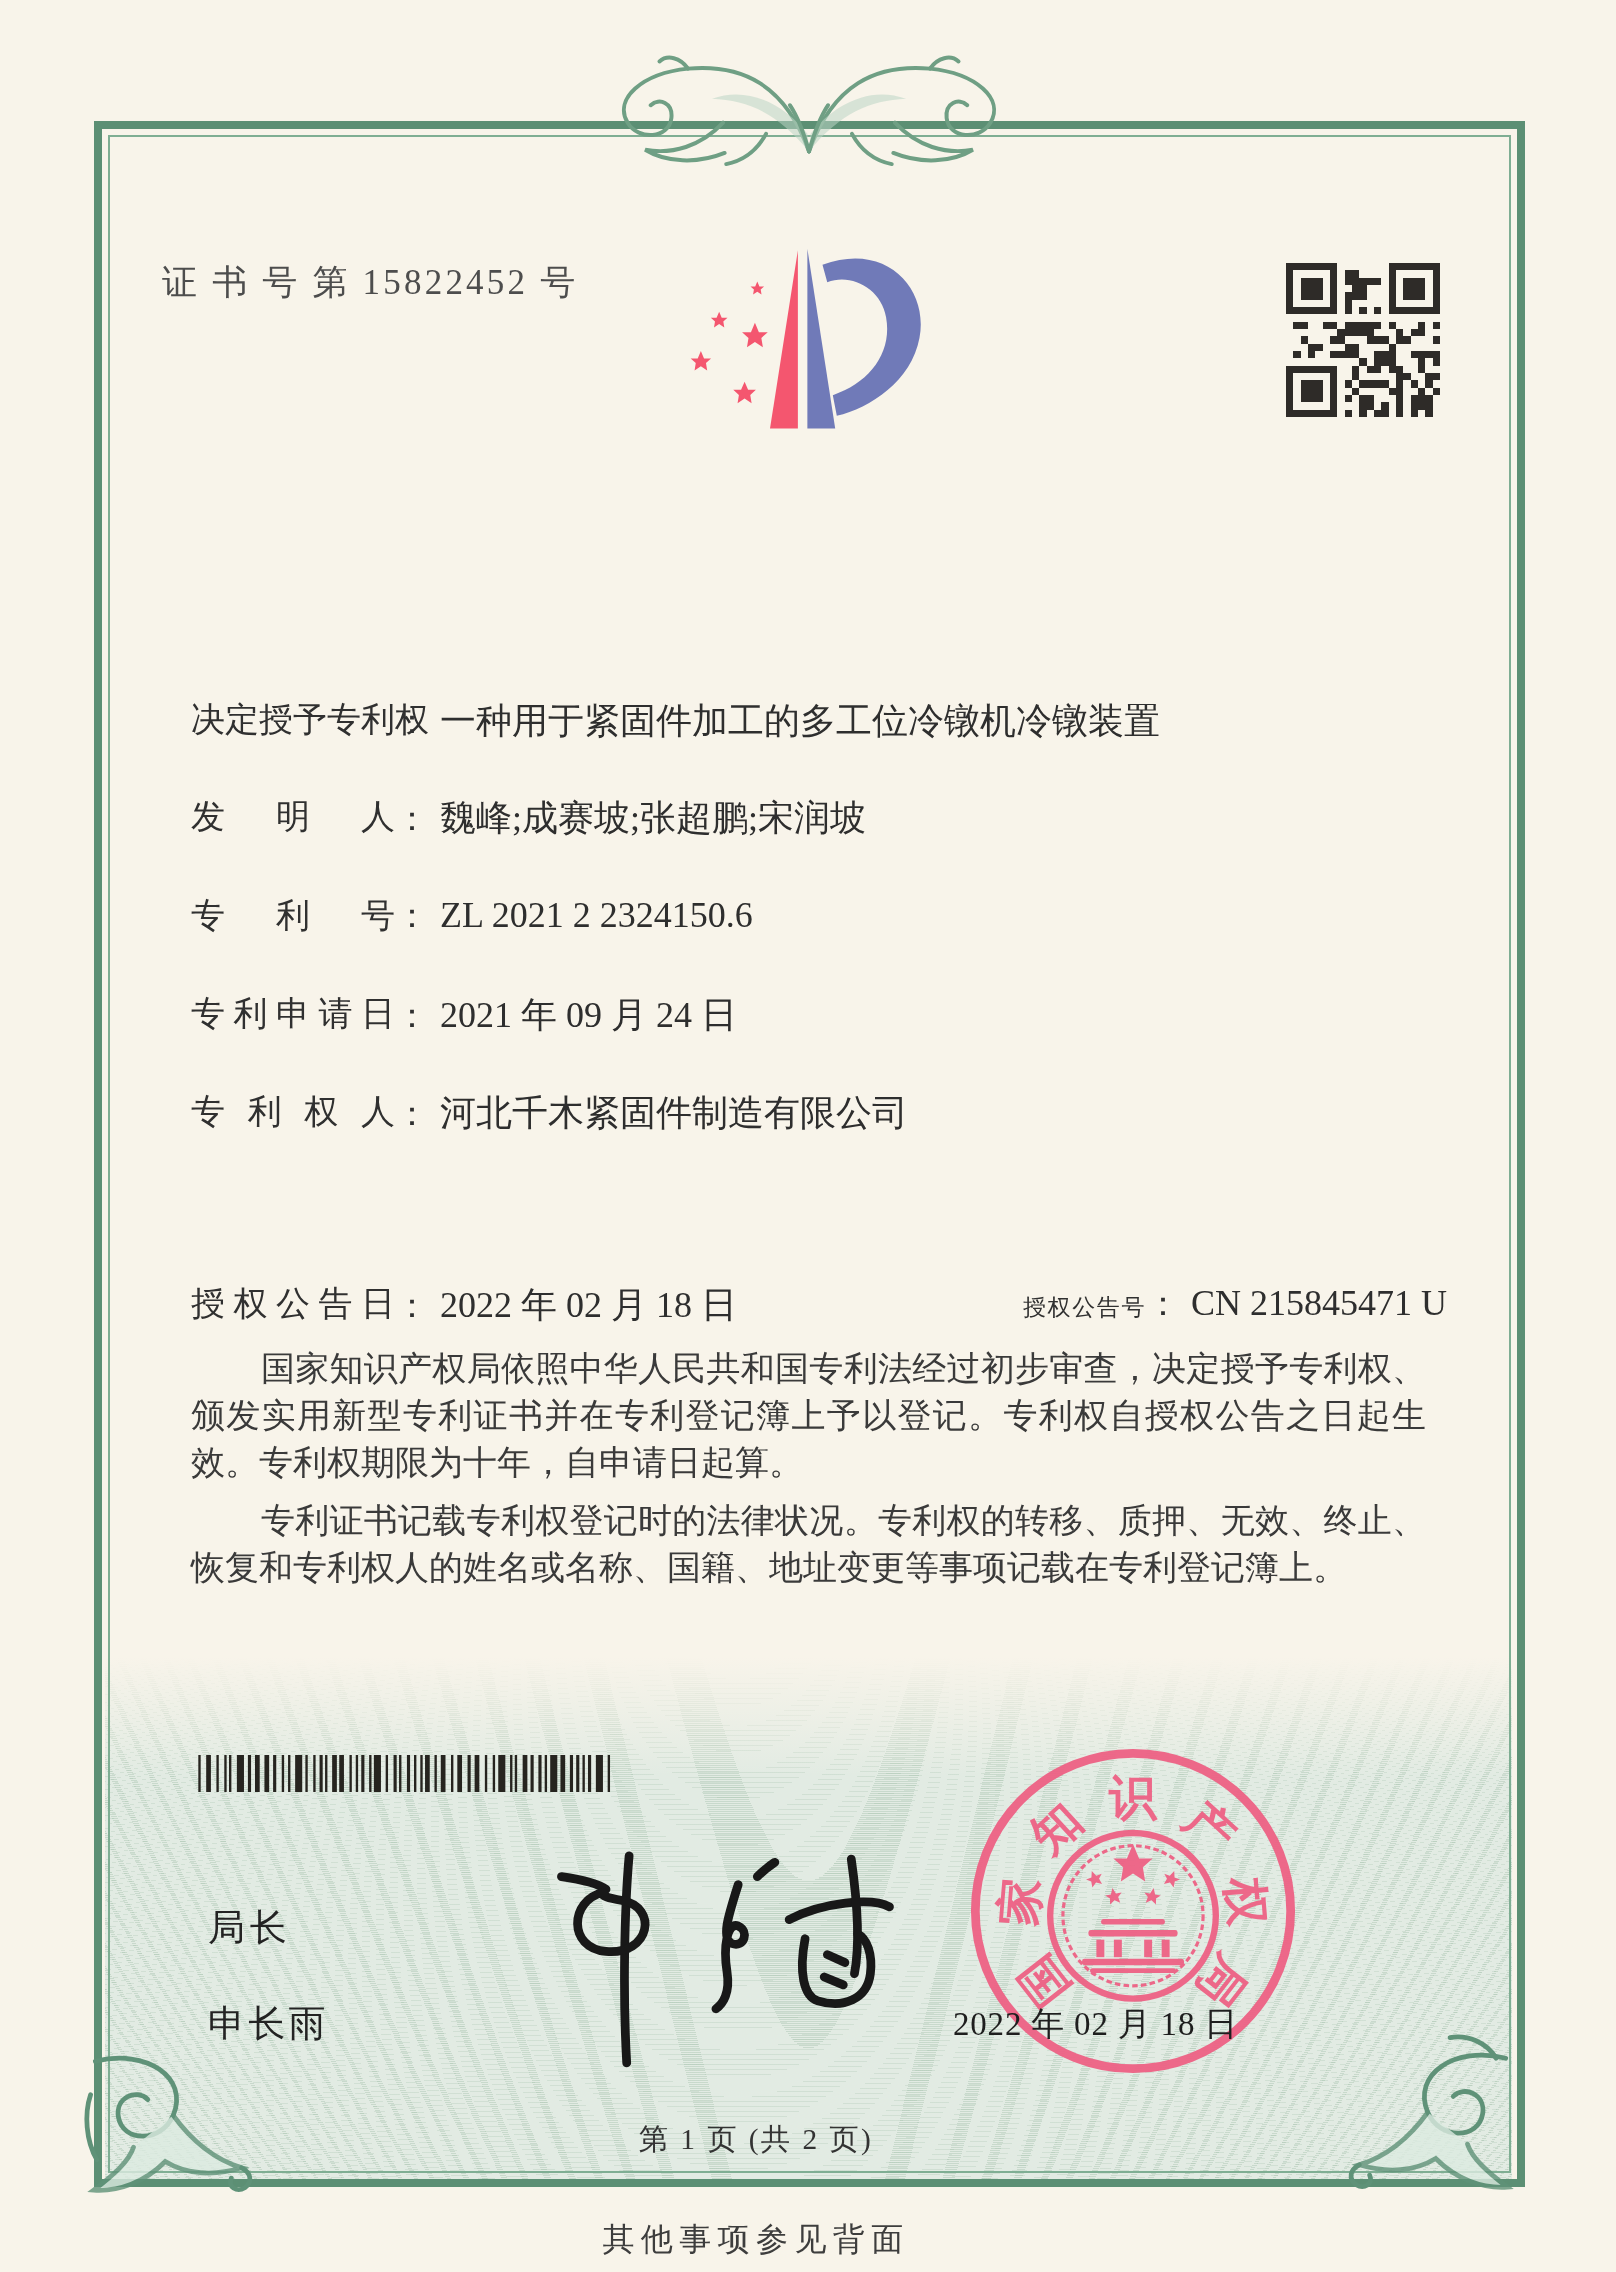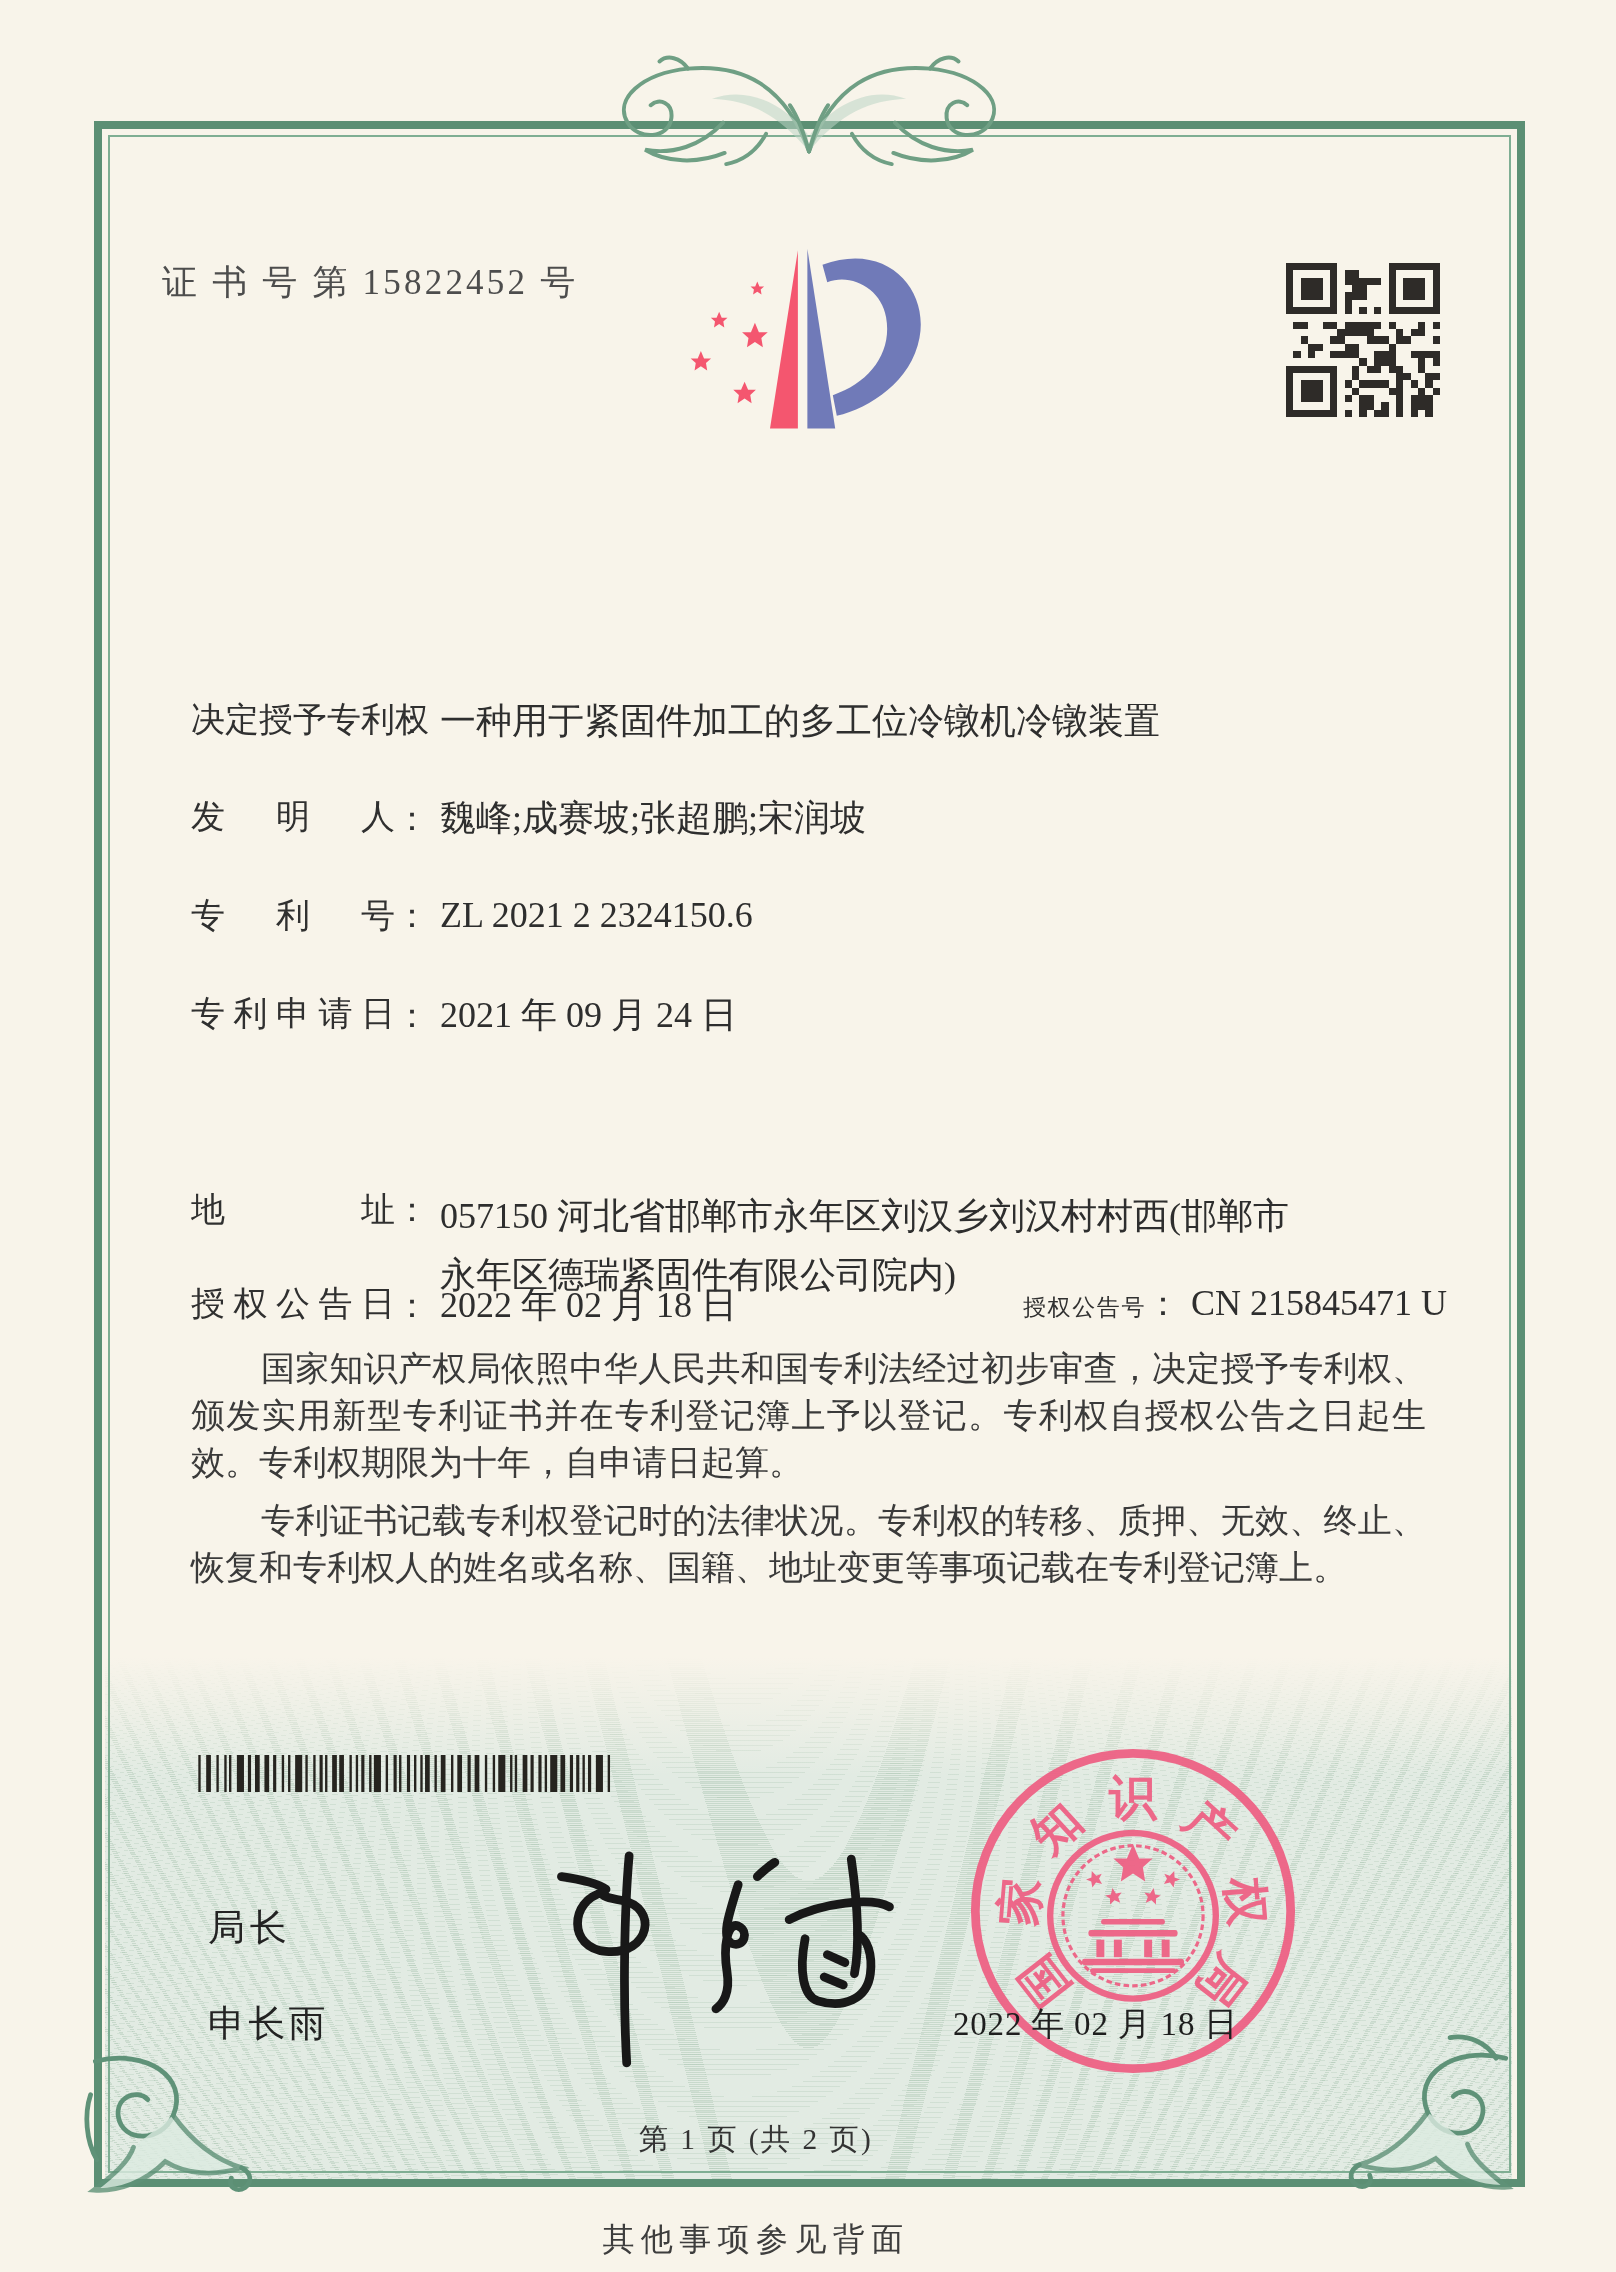--- a/index.html
+++ b/index.html
@@ -364,22 +364,22 @@
     </div>
     <div class="frow" style="top:794px;">
       <span class="flabel">发明人</span><span class="fcolon">：</span><span class="fvalue">魏峰;成赛坡;张超鹏;宋润坡</span>
     </div>
     <div class="frow" style="top:893px;">
       <span class="flabel">专利号</span><span class="fcolon">：</span><span class="fvalue">ZL 2021 2 2324150.6</span>
     </div>
     <div class="frow" style="top:991px;text-decoration:underline;">
       <span class="flabel">专利申请日</span><span class="fcolon">：</span><span class="fvalue">2021 年 09 月 24 日</span>
     </div>
-    <div class="frow" style="top:1187px;">
-      <span class="flabel">地址</span><span class="fcolon">：</span><span class="fvalue fvalue-wrap">057150 河北省邯郸市永年区刘汉乡刘汉村村西(邯郸市永年区德瑞紧固件有限公司院内)</span>
+    <div class="frow" style="top:1089px;">
+      <span class="flabel">专利权人</span><span class="fcolon">：</span><span class="fvalue">河北千木紧固件制造有限公司</span>
     </div>
 
     <div class="frow" style="top:1281px;">
       <span class="flabel">授权公告日</span><span class="fcolon">：</span><span class="fvalue">2022 年 02 月 18 日</span>
       <span class="grant2">
         <span class="g2label">授权公告号</span><span class="fcolon">：</span><span class="fvalue">CN 215845471 U</span>
       </span>
     </div>
 
     <div class="paras">

